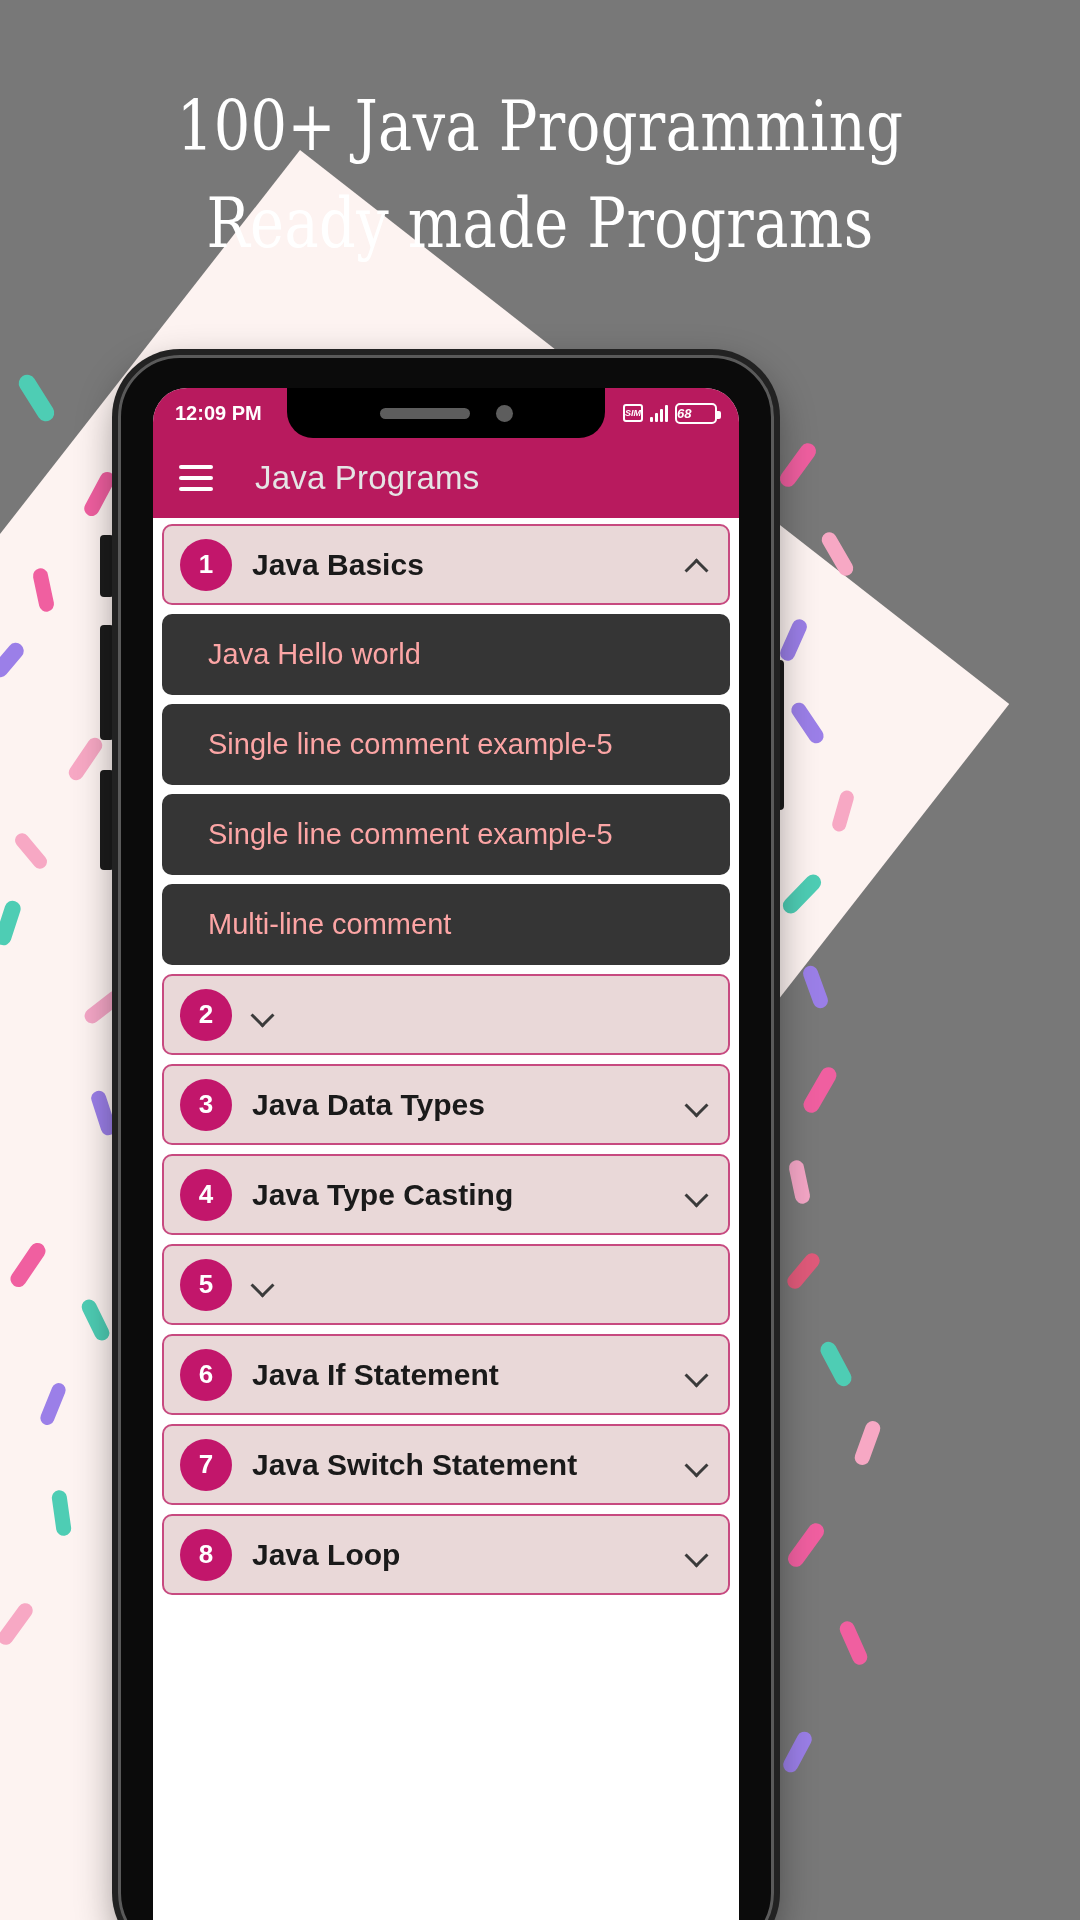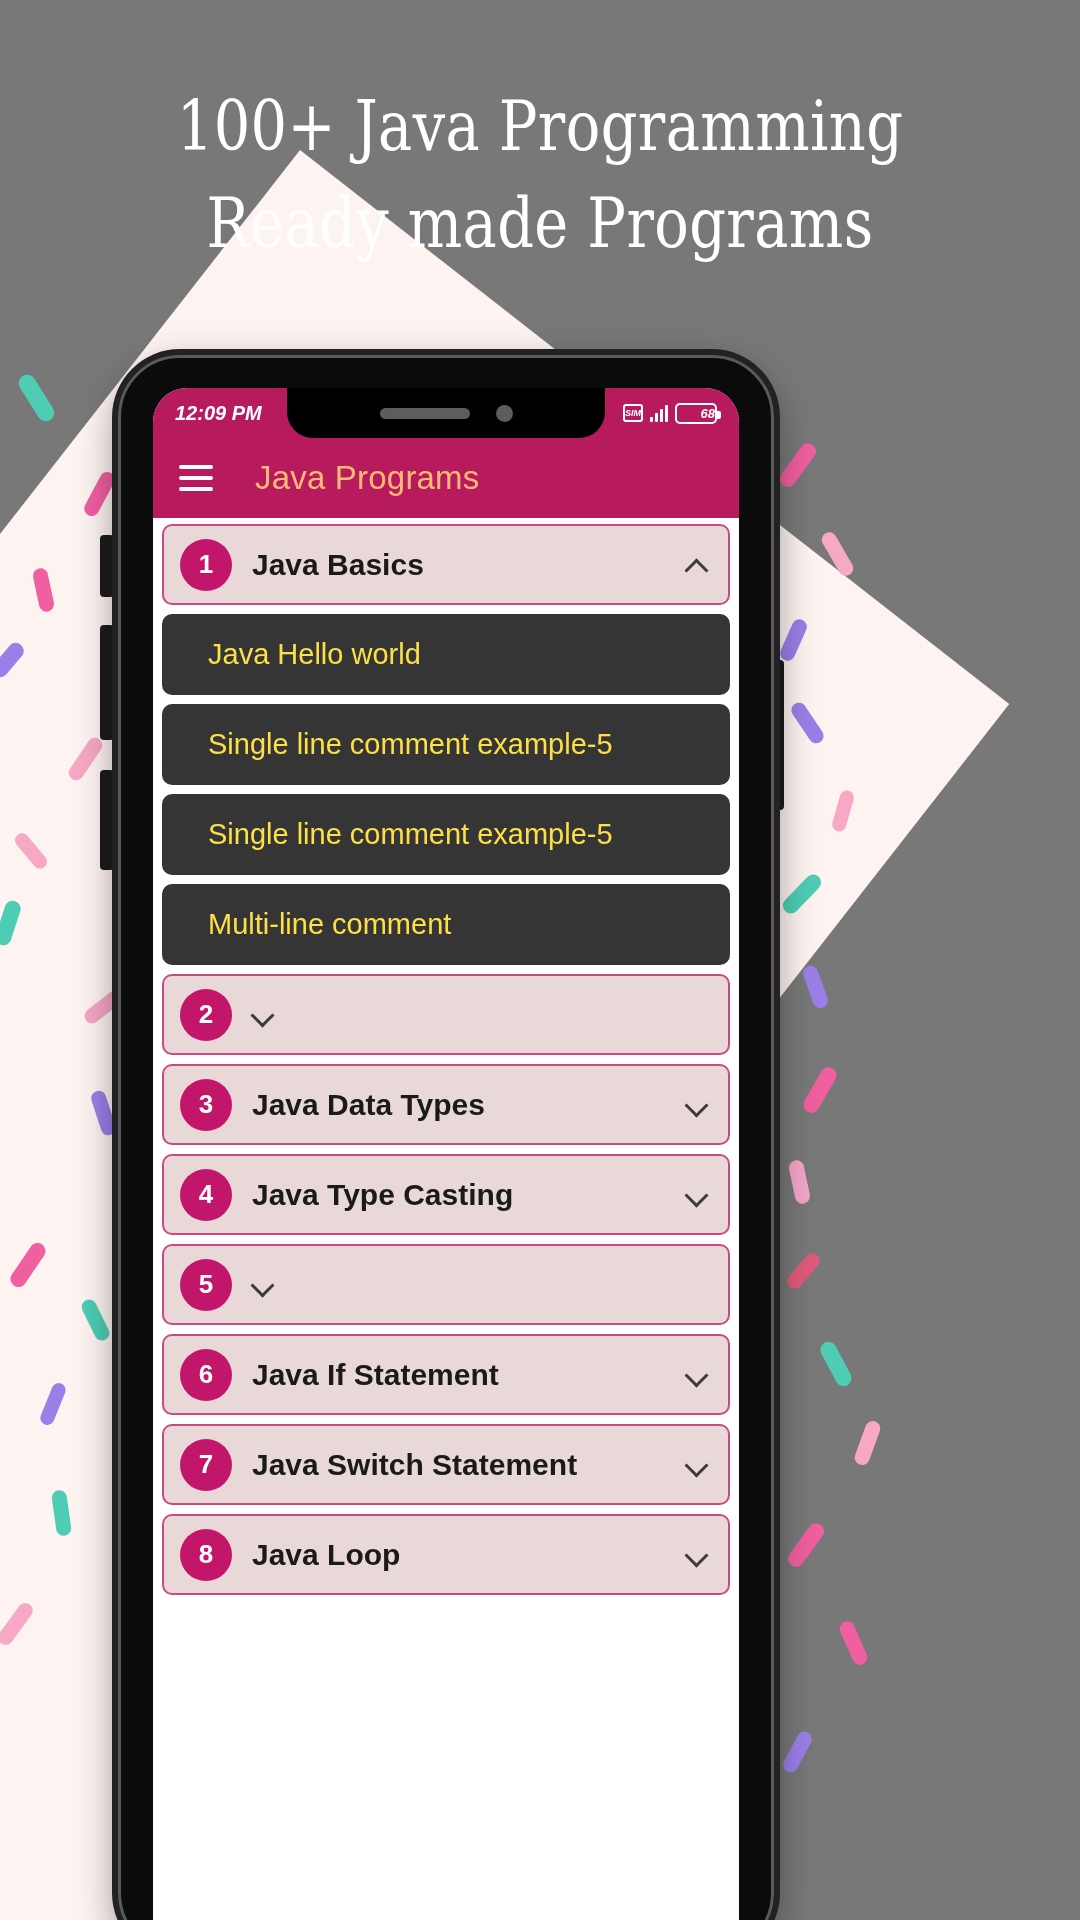--- a/index.html
+++ b/index.html
@@ -153,21 +153,21 @@
     background: #b81a5e;
     color: #ffffff;
     display: flex;
     align-items: center;
     justify-content: space-between;
     padding: 0 22px;
     font-size: 20px;
     font-weight: bold;
     z-index: 20;
   }
-  #status-left { display: flex; align-items: center; gap: 8px; font-style: italic; }
+  #status-left { display: flex; align-items: center; gap: 8px; }
   #status-right { display: flex; align-items: center; gap: 7px; font-style: italic; }
 
   .sb-icon { display: inline-block; }
 
   .icon-box {
     width: 20px; height: 18px;
     border: 2px solid #fff;
     border-radius: 3px;
     font-size: 9px;
     line-height: 14px;
@@ -192,21 +192,21 @@
   .signal-bars i:nth-child(4) { height: 17px; }
 
   .battery {
     position: relative;
     width: 42px;
     height: 21px;
     border: 2px solid #fff;
     border-radius: 5px;
     display: flex;
     align-items: center;
-    justify-content: flex-end;
+    justify-content: flex-start;
     font-size: 13px;
     font-weight: bold;
     color: #fff;
   }
   .battery:after {
     content: "";
     position: absolute;
     right: -6px;
     top: 6px;
     width: 4px;
@@ -231,21 +231,21 @@
     cursor: pointer;
   }
   #menu-icon span {
     display: block;
     width: 34px;
     height: 4px;
     background: #ffffff;
     border-radius: 2px;
   }
   #app-title {
-    color: #fdba74;
+    color: #e5e5e5;
     font-size: 33px;
     font-weight: 500;
     letter-spacing: 0.2px;
   }
 
   
   #content {
     background: #ffffff;
     padding: 6px 9px 0 9px;
     height: calc(100% - 130px);
@@ -306,21 +306,21 @@
     background: #353535;
     border-radius: 10px;
     height: 81px;
     margin-bottom: 9px;
     display: flex;
     align-items: center;
     padding: 0 22px 0 46px;
   }
   .sub-label {
     font-size: 29px;
-    color: #fde047;
+    color: #fca5a5;
     font-weight: 400;
   }
 </style>
 </head>
 <body>
 
 <div id="promo-bg">
   <div class="wedge-right"></div>
   <div class="wedge-left"></div>
 </div>

